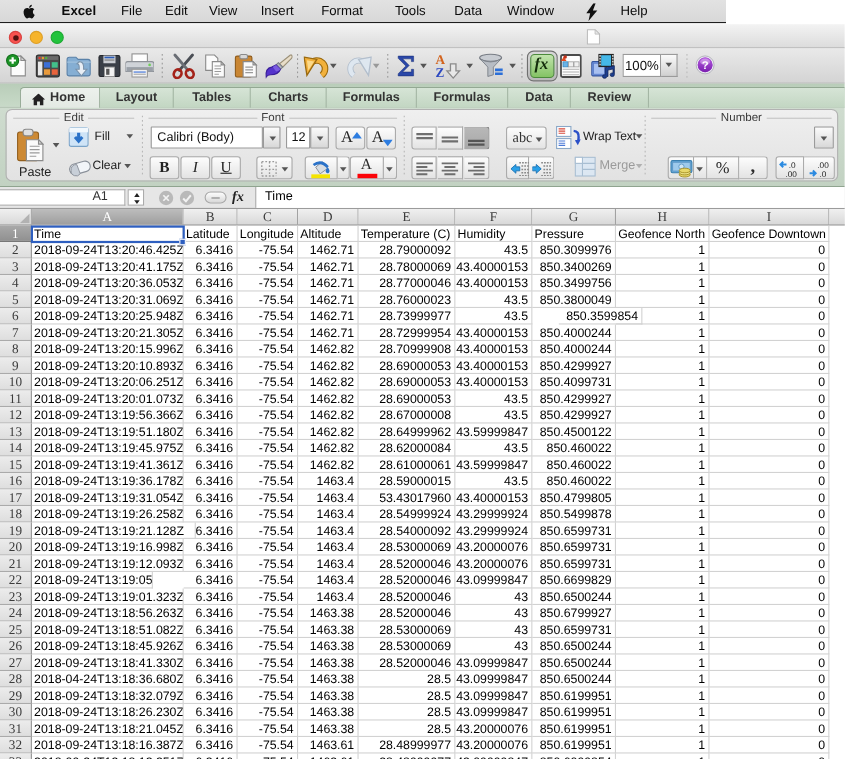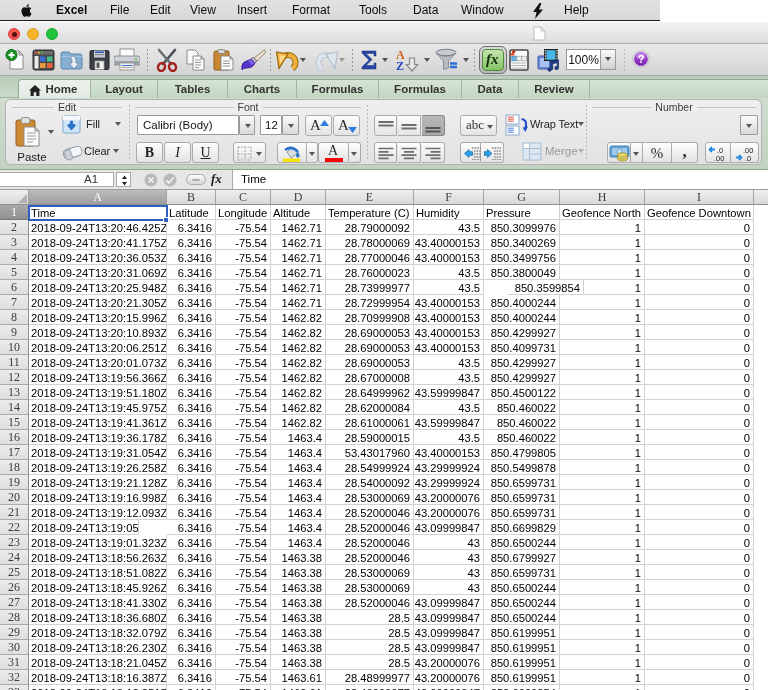--- a/index.html
+++ b/index.html
@@ -797,21 +797,21 @@
       <div class="cell txt" style="left:29px;top:405px;width:138px;">2018-09-24T13:18:41.330Z</div>
       <div class="cell num" style="left:167px;top:405px;width:49px;">6.3416</div>
       <div class="cell num" style="left:216px;top:405px;width:55px;">-75.54</div>
       <div class="cell num" style="left:271px;top:405px;width:55px;">1463.38</div>
       <div class="cell num" style="left:326px;top:405px;width:88px;">28.52000046</div>
       <div class="cell num" style="left:414px;top:405px;width:70px;">43.09999847</div>
       <div class="cell num" style="left:484px;top:405px;width:76px;">850.6500244</div>
       <div class="cell num" style="left:560px;top:405px;width:85px;">1</div>
       <div class="cell num" style="left:645px;top:405px;width:109px;">0</div>
       <div class="rowhdr " style="top:420px;">28</div>
-      <div class="cell txt" style="left:29px;top:420px;width:138px;">2018-09-24T13:18:36.680Z</div>
+      <div class="cell txt" style="left:29px;top:420px;width:138px;">2018-04-24T13:18:36.680Z</div>
       <div class="cell num" style="left:167px;top:420px;width:49px;">6.3416</div>
       <div class="cell num" style="left:216px;top:420px;width:55px;">-75.54</div>
       <div class="cell num" style="left:271px;top:420px;width:55px;">1463.38</div>
       <div class="cell num" style="left:326px;top:420px;width:88px;">28.5</div>
       <div class="cell num" style="left:414px;top:420px;width:70px;">43.09999847</div>
       <div class="cell num" style="left:484px;top:420px;width:76px;">850.6500244</div>
       <div class="cell num" style="left:560px;top:420px;width:85px;">1</div>
       <div class="cell num" style="left:645px;top:420px;width:109px;">0</div>
       <div class="rowhdr " style="top:435px;">29</div>
       <div class="cell txt" style="left:29px;top:435px;width:138px;">2018-09-24T13:18:32.079Z</div>

